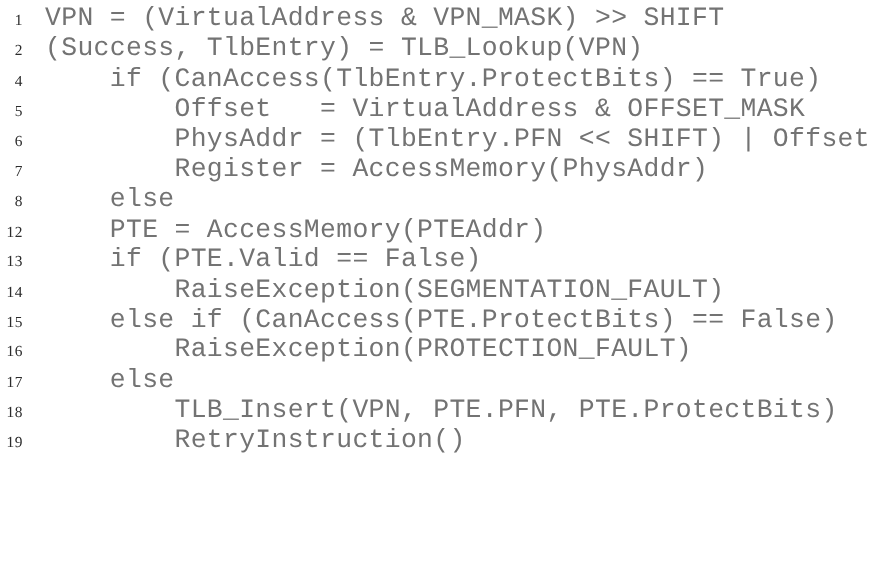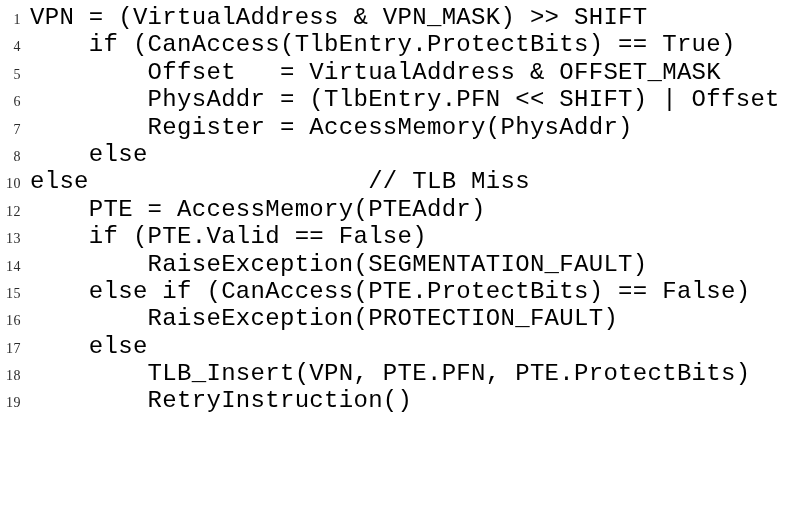--- a/index.html
+++ b/index.html
@@ -27,35 +27,35 @@
     text-align: right;
     font-family: "Liberation Serif", "DejaVu Serif", serif;
     font-size: 14px;
     color: #2b2b2b;
     letter-spacing: 0.5px;
   }
   .code-text {
     font-family: "Liberation Mono", "DejaVu Sans Mono", monospace;
     font-size: 24px;
     letter-spacing: 0.3px;
-    color: #000000;
-    margin-left: 9px;
+    color: #737373;
+    margin-left: 20px;
   }
 </style>
 </head>
 <body>
 
 <div class="listing" id="code-listing">
     <div class="code-line"><span class="line-number">1</span><span class="code-text">VPN = (VirtualAddress &amp; VPN_MASK) &gt;&gt; SHIFT</span></div>
+    <div class="code-line"><span class="line-number">2</span><span class="code-text">(Success, TlbEntry) = TLB_Lookup(VPN)</span></div>
     <div class="code-line"><span class="line-number">4</span><span class="code-text">    if (CanAccess(TlbEntry.ProtectBits) == True)</span></div>
     <div class="code-line"><span class="line-number">5</span><span class="code-text">        Offset   = VirtualAddress &amp; OFFSET_MASK</span></div>
     <div class="code-line"><span class="line-number">6</span><span class="code-text">        PhysAddr = (TlbEntry.PFN &lt;&lt; SHIFT) | Offset</span></div>
     <div class="code-line"><span class="line-number">7</span><span class="code-text">        Register = AccessMemory(PhysAddr)</span></div>
     <div class="code-line"><span class="line-number">8</span><span class="code-text">    else</span></div>
-    <div class="code-line"><span class="line-number">10</span><span class="code-text">else                   // TLB Miss</span></div>
     <div class="code-line"><span class="line-number">12</span><span class="code-text">    PTE = AccessMemory(PTEAddr)</span></div>
     <div class="code-line"><span class="line-number">13</span><span class="code-text">    if (PTE.Valid == False)</span></div>
     <div class="code-line"><span class="line-number">14</span><span class="code-text">        RaiseException(SEGMENTATION_FAULT)</span></div>
     <div class="code-line"><span class="line-number">15</span><span class="code-text">    else if (CanAccess(PTE.ProtectBits) == False)</span></div>
     <div class="code-line"><span class="line-number">16</span><span class="code-text">        RaiseException(PROTECTION_FAULT)</span></div>
     <div class="code-line"><span class="line-number">17</span><span class="code-text">    else</span></div>
     <div class="code-line"><span class="line-number">18</span><span class="code-text">        TLB_Insert(VPN, PTE.PFN, PTE.ProtectBits)</span></div>
     <div class="code-line"><span class="line-number">19</span><span class="code-text">        RetryInstruction()</span></div>
   </div>
 

